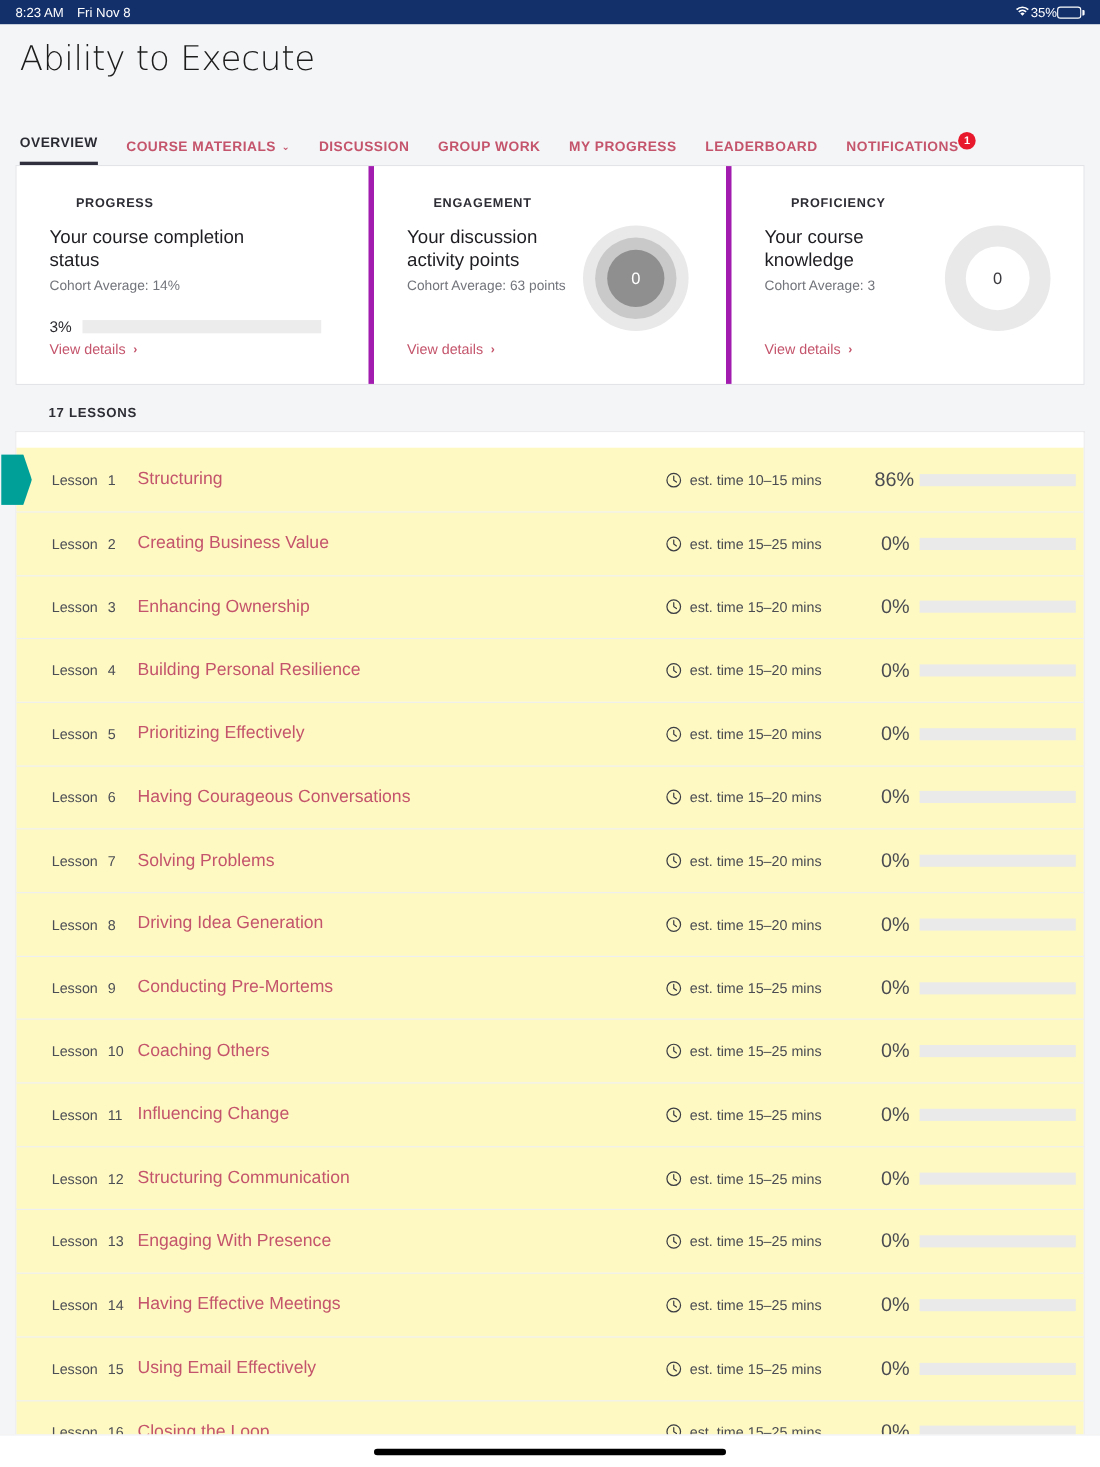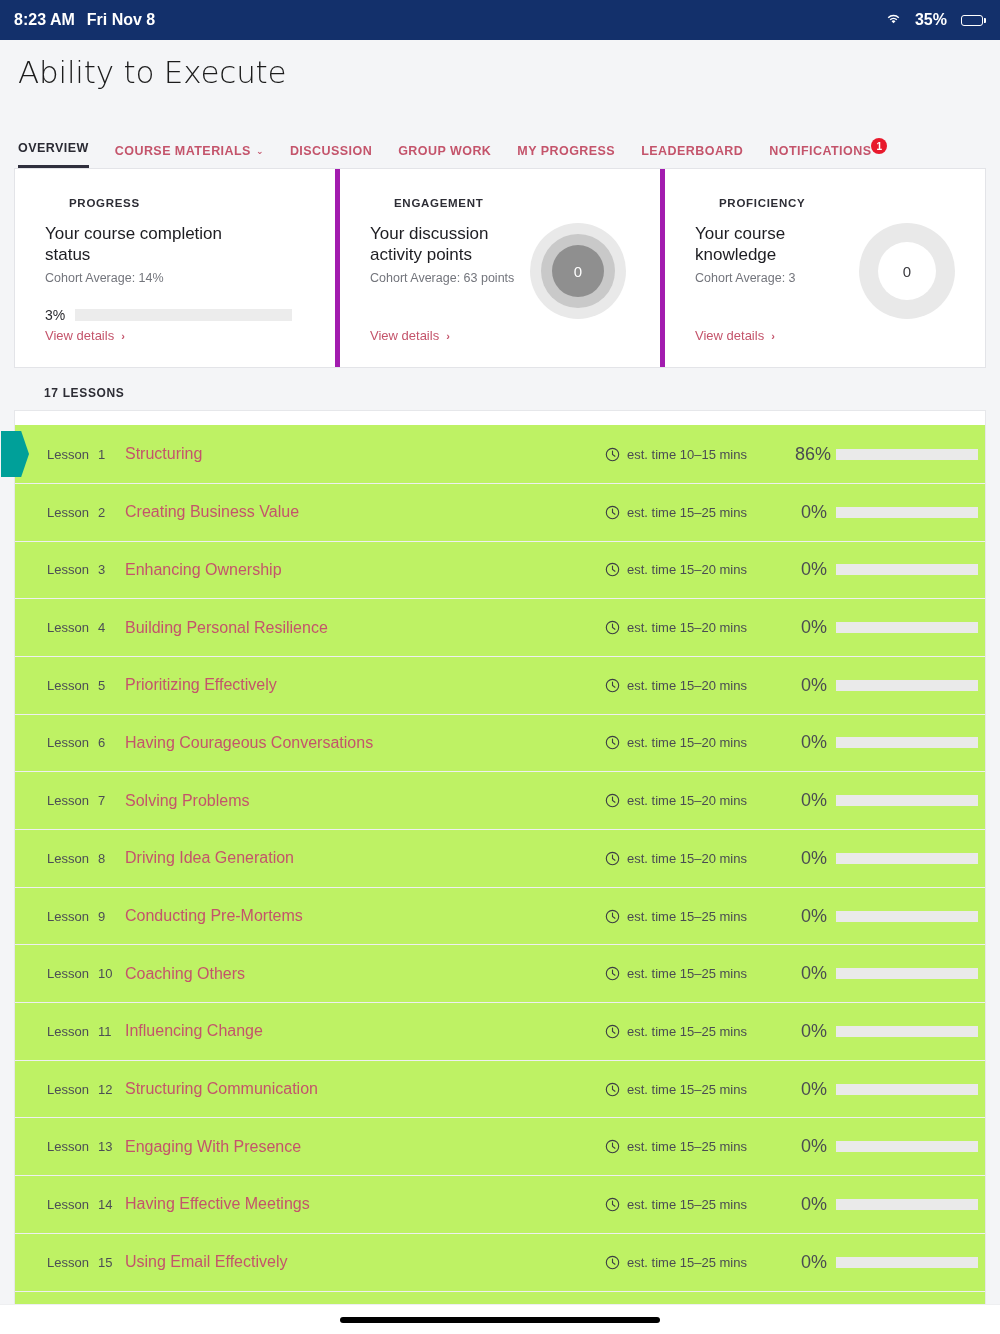--- a/index.html
+++ b/index.html
@@ -5,26 +5,26 @@
   * { box-sizing: border-box; margin: 0; padding: 0; }
   html, body {
     width: 1000px; height: 1334px;
     font-family: "Liberation Sans", "DejaVu Sans", sans-serif;
     background: #f4f5f7;
     overflow: hidden;
   }
 
   
   .statusbar {
-    height: 40px; background: #13306b; color: #fff;
+    height: 22px; background: #13306b; color: #fff;
     display: flex; align-items: center; justify-content: space-between;
-    padding: 0 14px; font-size: 16px; font-weight: bold;
+    padding: 0 14px; font-size: 12px; font-weight: normal;
   }
   .sb-left { display: flex; align-items: center; gap: 12px; }
-  .sb-right { display: flex; align-items: center; gap: 14px; text-align: right; }
+  .sb-right { display: flex; align-items: center; gap: 0; text-align: right; }
   .wifi-icon { display: inline-block; }
   .batt { display: flex; align-items: center; }
   .batt-body {
     width: 22px; height: 11px; border: 1.5px solid #fff;
     border-radius: 3px; position: relative; padding: 1px;
   }
   .batt-fill { height: 100%; background: #fff; border-radius: 1px; }
   .batt-cap { width: 2px; height: 5px; background: #fff; border-radius: 0 1px 1px 0; margin-left: 1px; }
 
   
@@ -115,21 +115,21 @@
     font-size: 12px; font-weight: bold; letter-spacing: 0.65px; color: #2d2d35;
   }
   .lessons-list {
     margin: 0 14px; background: #fff; border: 1px solid #e6e7ea;
     border-bottom: none;
   }
   .list-top-pad { height: 14px; background: #fff; }
   .lesson-row {
     display: flex; align-items: center; height: 57.7px;
     border-top: 1px solid #eeeff1; position: relative; padding-left: 32px;
-    cursor: pointer; background: #bef264;
+    cursor: pointer; background: #fef9c3;
   }
   .lesson-row:first-of-type { border-top: none; }
   .marker {
     position: absolute; left: -14px; top: 50%; transform: translateY(-50%);
     width: 28px; height: 46px; background: #00a099;
     clip-path: polygon(0 0, 72% 0, 100% 50%, 72% 100%, 0 100%);
   }
   .lesson-num {
     font-size: 13px; color: #4c4e55; width: 78px; flex: none;
     display: flex; gap: 9px;

